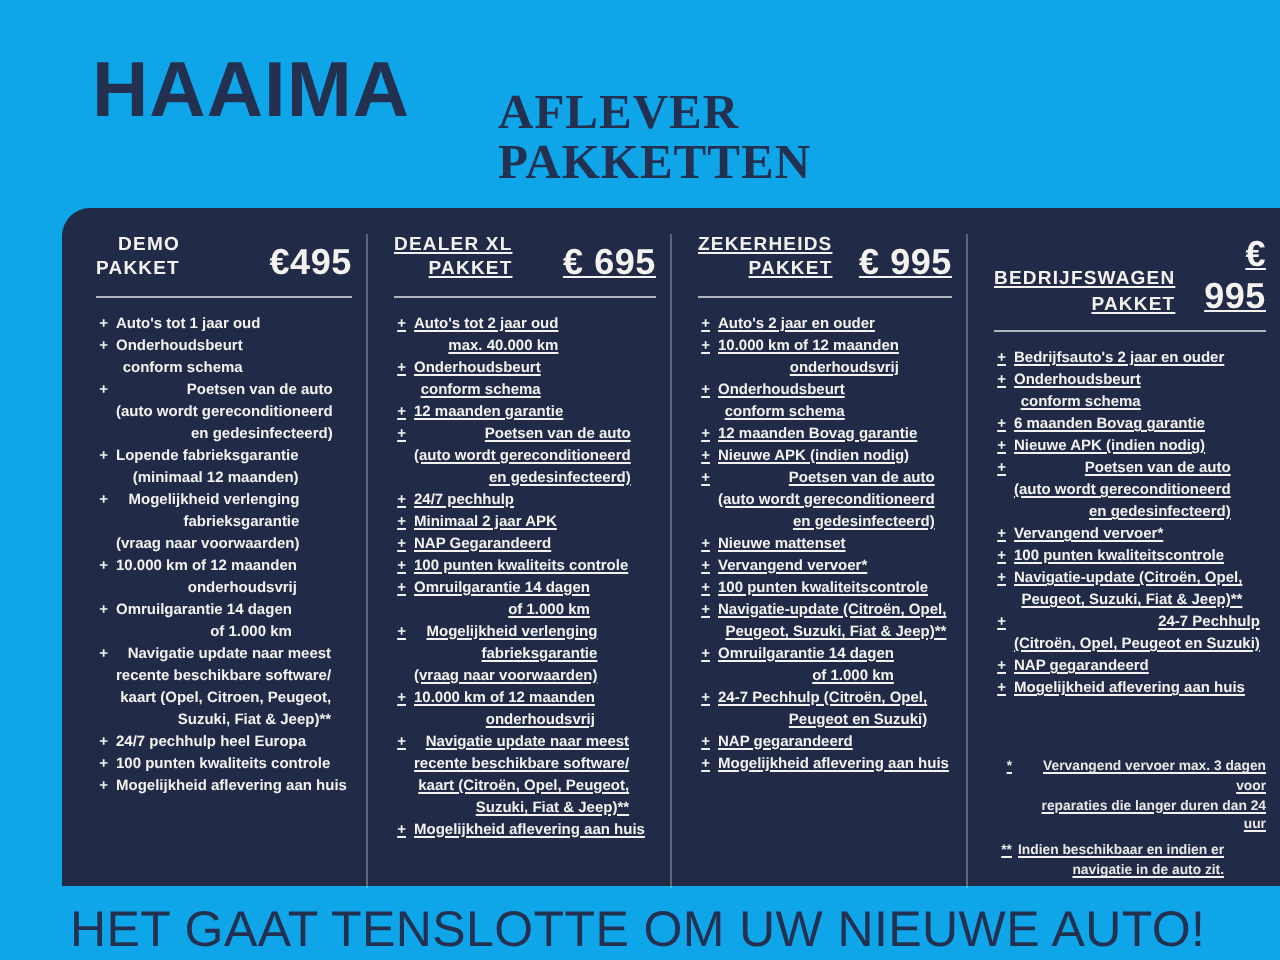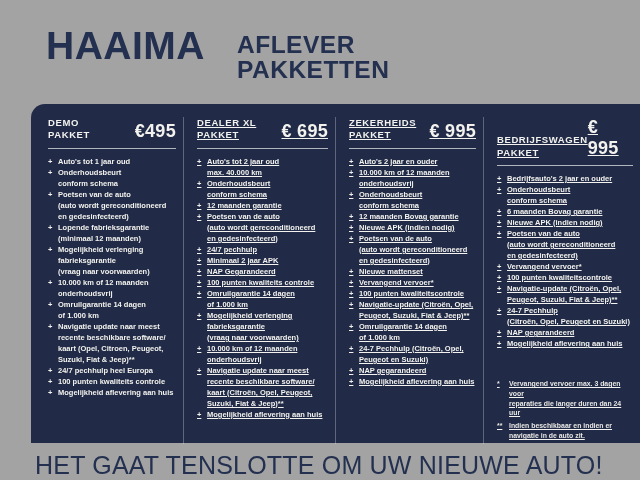--- a/index.html
+++ b/index.html
@@ -1,27 +1,27 @@
 <!DOCTYPE html>
 <html><head>
 <meta charset="utf-8">
 <style>
   html,body{margin:0;padding:0;background:#e8e6e0;}
-  .page{position:relative;width:640px;height:480px;background:#a3a3a3;
+  .page{position:relative;width:640px;height:480px;background:#0ea5e9;
         font-family:"Liberation Sans",sans-serif;overflow:hidden;}
   
   .logo{position:absolute;left:46px;top:26px;color:#243050;}
   .logo-main{font-weight:bold;font-size:39px;line-height:1;letter-spacing:.5px;}
   .logo-sub{font-size:14.5px;letter-spacing:1.7px;margin-top:3px;color:#2b3655;}
-  .page-title{position:absolute;left:237px;top:32px;margin:0;font-size:24.5px;
-        line-height:1.04;font-weight:bold;color:#243050;white-space:pre-line;letter-spacing:.5px;}
+  .page-title{position:absolute;left:237px;top:32px;margin:12px;font-size:24.5px;
+        line-height:1.04;font-weight:bold;color:#243050;white-space:pre-line;letter-spacing:.5px;font-family:Liberation Serif, serif;}
   
   .panel{position:absolute;left:31px;top:104px;width:609px;height:339px;background:#212b47;
         border-radius:14px 0 0 0;display:grid;grid-template-columns:152px 152px 148px 1fr;
-        padding-top:13px;box-sizing:border-box;color:#f3f2ee;}
+        padding-top:13px;box-sizing:border-box;color:#f3f2ee;text-align:right;}
   .col{padding:0 7px 0 13px;box-sizing:border-box;}
   .col:first-child{padding-left:17px;}
   .col + .col{border-left:1px solid rgba(255,255,255,.28);text-decoration:underline;}
   .col-head{display:flex;justify-content:space-between;align-items:flex-end;}
   .col-name{font-size:9.5px;font-weight:bold;letter-spacing:.6px;line-height:1.3;white-space:pre-line;}
   .col-price{font-size:18px;font-weight:bold;letter-spacing:.3px;}
   .rule{height:1px;background:rgba(255,255,255,.65);margin:6px 0 7px;}
   .features{list-style:none;margin:0;padding:0;}
   .features li{display:flex;gap:4px;font-size:7.5px;line-height:11px;font-weight:bold;}
   .plus{flex:0 0 6px;}

